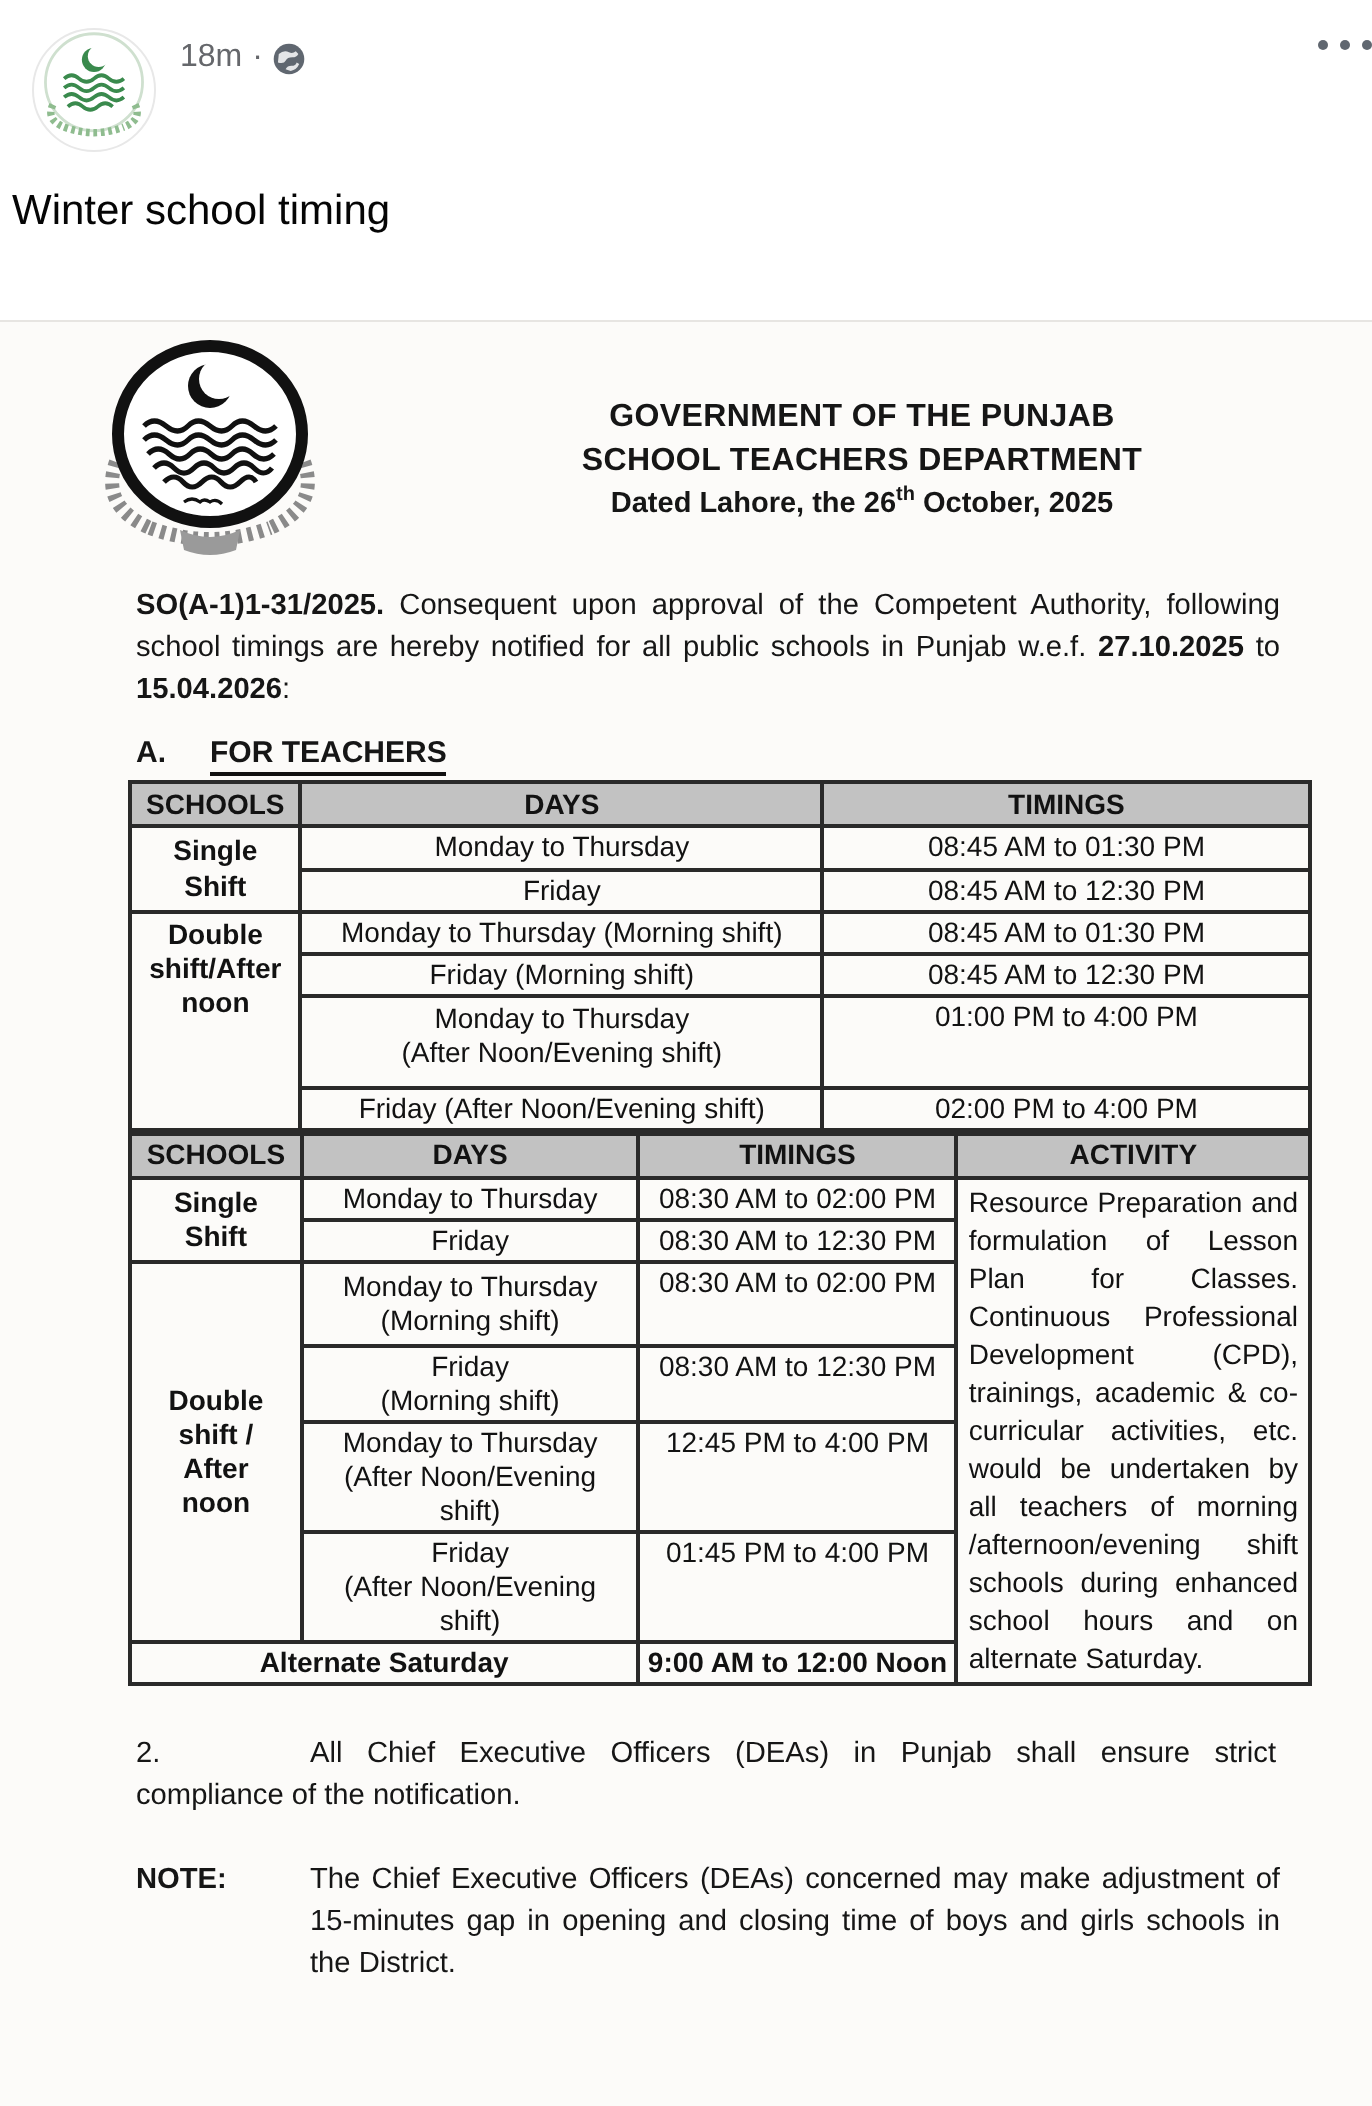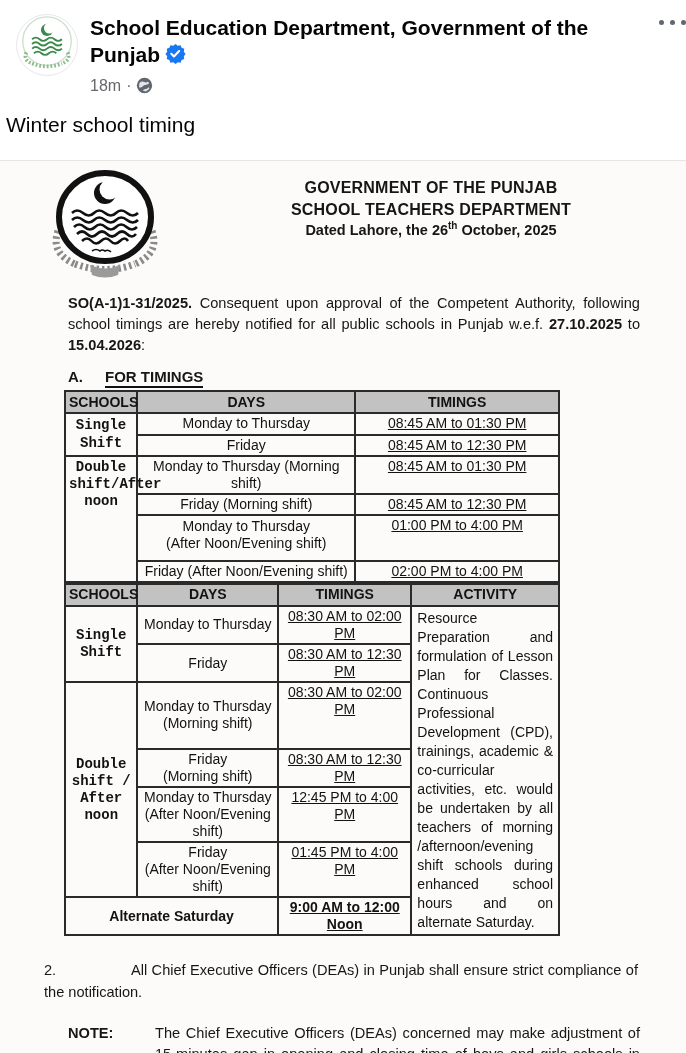--- a/index.html
+++ b/index.html
@@ -17,51 +17,51 @@
   .meta-row{display:flex;align-items:center;gap:5px;margin-top:6px;color:#65676b;font-size:16px;text-align:right;}
   .more-dots{position:absolute;right:-6px;top:14px;display:flex;gap:6px;padding:6px;cursor:pointer;}
   .more-dots i{width:5px;height:5px;border-radius:50%;background:#606770;}
   .post-message{font-size:21px;color:#050505;padding:0 6px;margin-top:16px;line-height:1.3;}
   
   .doc{
     position:absolute;left:0;top:160px;width:686px;height:893px;overflow:hidden;
     background:#fcfbf9;border-top:1px solid #e7e5e2;cursor:pointer;
     font-family:"Liberation Sans",sans-serif;color:#161616;
   }
-  .doc-head{display:flex;padding-top:8px;}
+  .doc-head{display:flex;padding-top:8px;align-items:center;}
   .doc-logo{flex:0 0 210px;display:flex;justify-content:center;}
   .doc-org{flex:1;margin-right:34px;text-align:center;padding-top:8px;}
   .org-line{font-size:16px;font-weight:700;letter-spacing:.2px;line-height:1.35;}
   .dated{font-size:14.5px;font-weight:700;}
   .dated sup{font-size:10px;}
   .notif-wrap{margin:10px 0 0 68px;}
   .notif-title{display:inline-block;font-size:15.5px;font-weight:700;letter-spacing:5px;
     border-bottom:2.5px solid #111;padding-bottom:2px;}
   .para1{margin:12px 46px 0 68px;font-size:14.6px;line-height:1.45;text-align:justify;}
   .b{font-weight:700;}
   .section-head{margin:12px 0 5px 68px;font-size:15px;font-weight:700;}
   .section-head .prefix{display:inline-block;width:37px;}
   .section-head .title{border-bottom:2px solid #111;padding-bottom:1px;}
   
-  table{border-collapse:collapse;margin-left:64px;width:496px;table-layout:fixed;
+  table{border-collapse:collapse;margin-left:64px;width:592px;table-layout:fixed;
     font-size:14px;color:#121212;}
   th,td{border:2px solid #2a2a2a;text-align:center;padding:1px 3px;line-height:1.22;}
   th{background:#c2c2c2;font-weight:700;height:18px;}
-  td.school{font-weight:700;font-family:Liberation Mono, monospace;}
+  td.school{font-weight:700;}
   td.pre{white-space:pre-line;}
-  td.tim{vertical-align:top;text-decoration:underline;}
+  td.tim{vertical-align:top;}
   .ta .c1{width:13.7%;} .ta .c2{width:44.7%;} .ta .c3{width:41.6%;}
   .tb .c1{width:14%;} .tb .c2{width:28.7%;} .tb .c3{width:27.1%;} .tb .c4{width:30.2%;}
   tr.h18{height:18px;} tr.h36{height:36px;} tr.h46{height:46px;} tr.h52{height:52px;} tr.h20{height:20px;}
   td.vtop{vertical-align:top;padding-top:2px;}
   td.activity{vertical-align:top;text-align:justify;padding:2px 5px;line-height:1.36;font-size:14px;}
   td.footer-label{font-weight:700;}
   td.footer-tim{font-weight:700;}
   
-  .para2{margin:24px 48px 0 44px;font-size:14.6px;line-height:1.45;text-align:justify;}
+  .para2{margin:24px 48px 0 68px;font-size:14.6px;line-height:1.45;text-align:justify;}
   .para2 .num{display:inline-block;width:87px;}
   .note-row{display:flex;margin:20px 46px 0 68px;font-size:14.6px;line-height:1.45;}
   .note-label{flex:0 0 87px;font-weight:700;}
   .note-text{flex:1;text-align:justify;}
 </style>
 </head>
 <body>
 
 <div class="post-header">
   <div class="avatar">
@@ -72,28 +72,20 @@
         <circle cx="30" cy="16" r="6.5" fill="#3a8a4d"></circle>
         <circle cx="32.5" cy="14" r="5.8" fill="#ffffff"></circle>
         <path d="M14 26 q4-3.5 8 0 t8 0 t8 0 t8 0" stroke="#3a8a4d" stroke-width="2" fill="none"></path>
         <path d="M14 31 q4-3.5 8 0 t8 0 t8 0 t8 0" stroke="#3a8a4d" stroke-width="2" fill="none"></path>
         <path d="M14 36 q4-3.5 8 0 t8 0 t8 0 t8 0" stroke="#3a8a4d" stroke-width="2" fill="none"></path>
         <path d="M16 41 q4-3.5 8 0 t8 0 t8 0" stroke="#3a8a4d" stroke-width="2" fill="none"></path>
       </svg>
     </span>
   </div>
   <div class="head-text">
-    <div class="page-name">
-      <span>School Education Department, Government of the Punjab</span><span class="verified">
-        <svg width="21" height="21" viewBox="0 0 24 24">
-          <path fill="#1877f2" d="M12 1l2.6 2 3.2-.5 1.2 3 3 1.2-.5 3.2 2 2.6-2 2.6.5 3.2-3 1.2-1.2 3-3.2-.5-2.6 2-2.6-2-3.2.5-1.2-3-3-1.2.5-3.2-2-2.6 2-2.6-.5-3.2 3-1.2 1.2-3 3.2.5z"></path>
-          <path d="M7.2 12.4l3 3 6-6.2" stroke="#fff" stroke-width="2.4" fill="none" stroke-linecap="round" stroke-linejoin="round"></path>
-        </svg>
-      </span>
-    </div>
     <div class="meta-row">
       <span>18m</span>
       <span>·</span>
       <span style="display:inline-flex;">
         <svg width="17" height="17" viewBox="0 0 20 20">
           <circle cx="10" cy="10" r="9" fill="#606770"></circle>
           <path d="M4 7 q3-2.5 6-1 q2 1 4-.5 l1.5 1.5 q-1 2-3.5 2 q-3 0-4 2 q-1 2-4.5 1z" fill="#fcfcfc" opacity=".85"></path>
           <path d="M8 16 q1-2 3.5-2 q2.5 0 3-2 l1.5 1 q-1.5 3.5-5 4z" fill="#fcfcfc" opacity=".85"></path>
         </svg>
       </span>
@@ -132,21 +124,21 @@
       <div class="dated">
         <span>Dated Lahore, the 26</span><sup>th</sup><span> October, 2025</span>
       </div>
     </div>
   </div>
 
 
   <p class="para1"><span class="b">SO(A-1)1-31/2025.</span><span> Consequent upon approval of the Competent Authority, following school timings are hereby notified for all public schools in Punjab w.e.f. </span><span class="b">27.10.2025</span><span> to </span><span class="b">15.04.2026</span><span>:</span></p>
 
   <div class="section-head">
-    <span class="prefix">A.</span><span class="title">FOR TIMINGS</span>
+    <span class="prefix">A.</span><span class="title">FOR TEACHERS</span>
   </div>
 
   <table class="ta">
     <tbody>
         <tr class="h18">
       <th class="c1">SCHOOLS</th>
       <th class="c2">DAYS</th>
       <th class="c3">TIMINGS</th>
     </tr>
     <tr class="h18">

